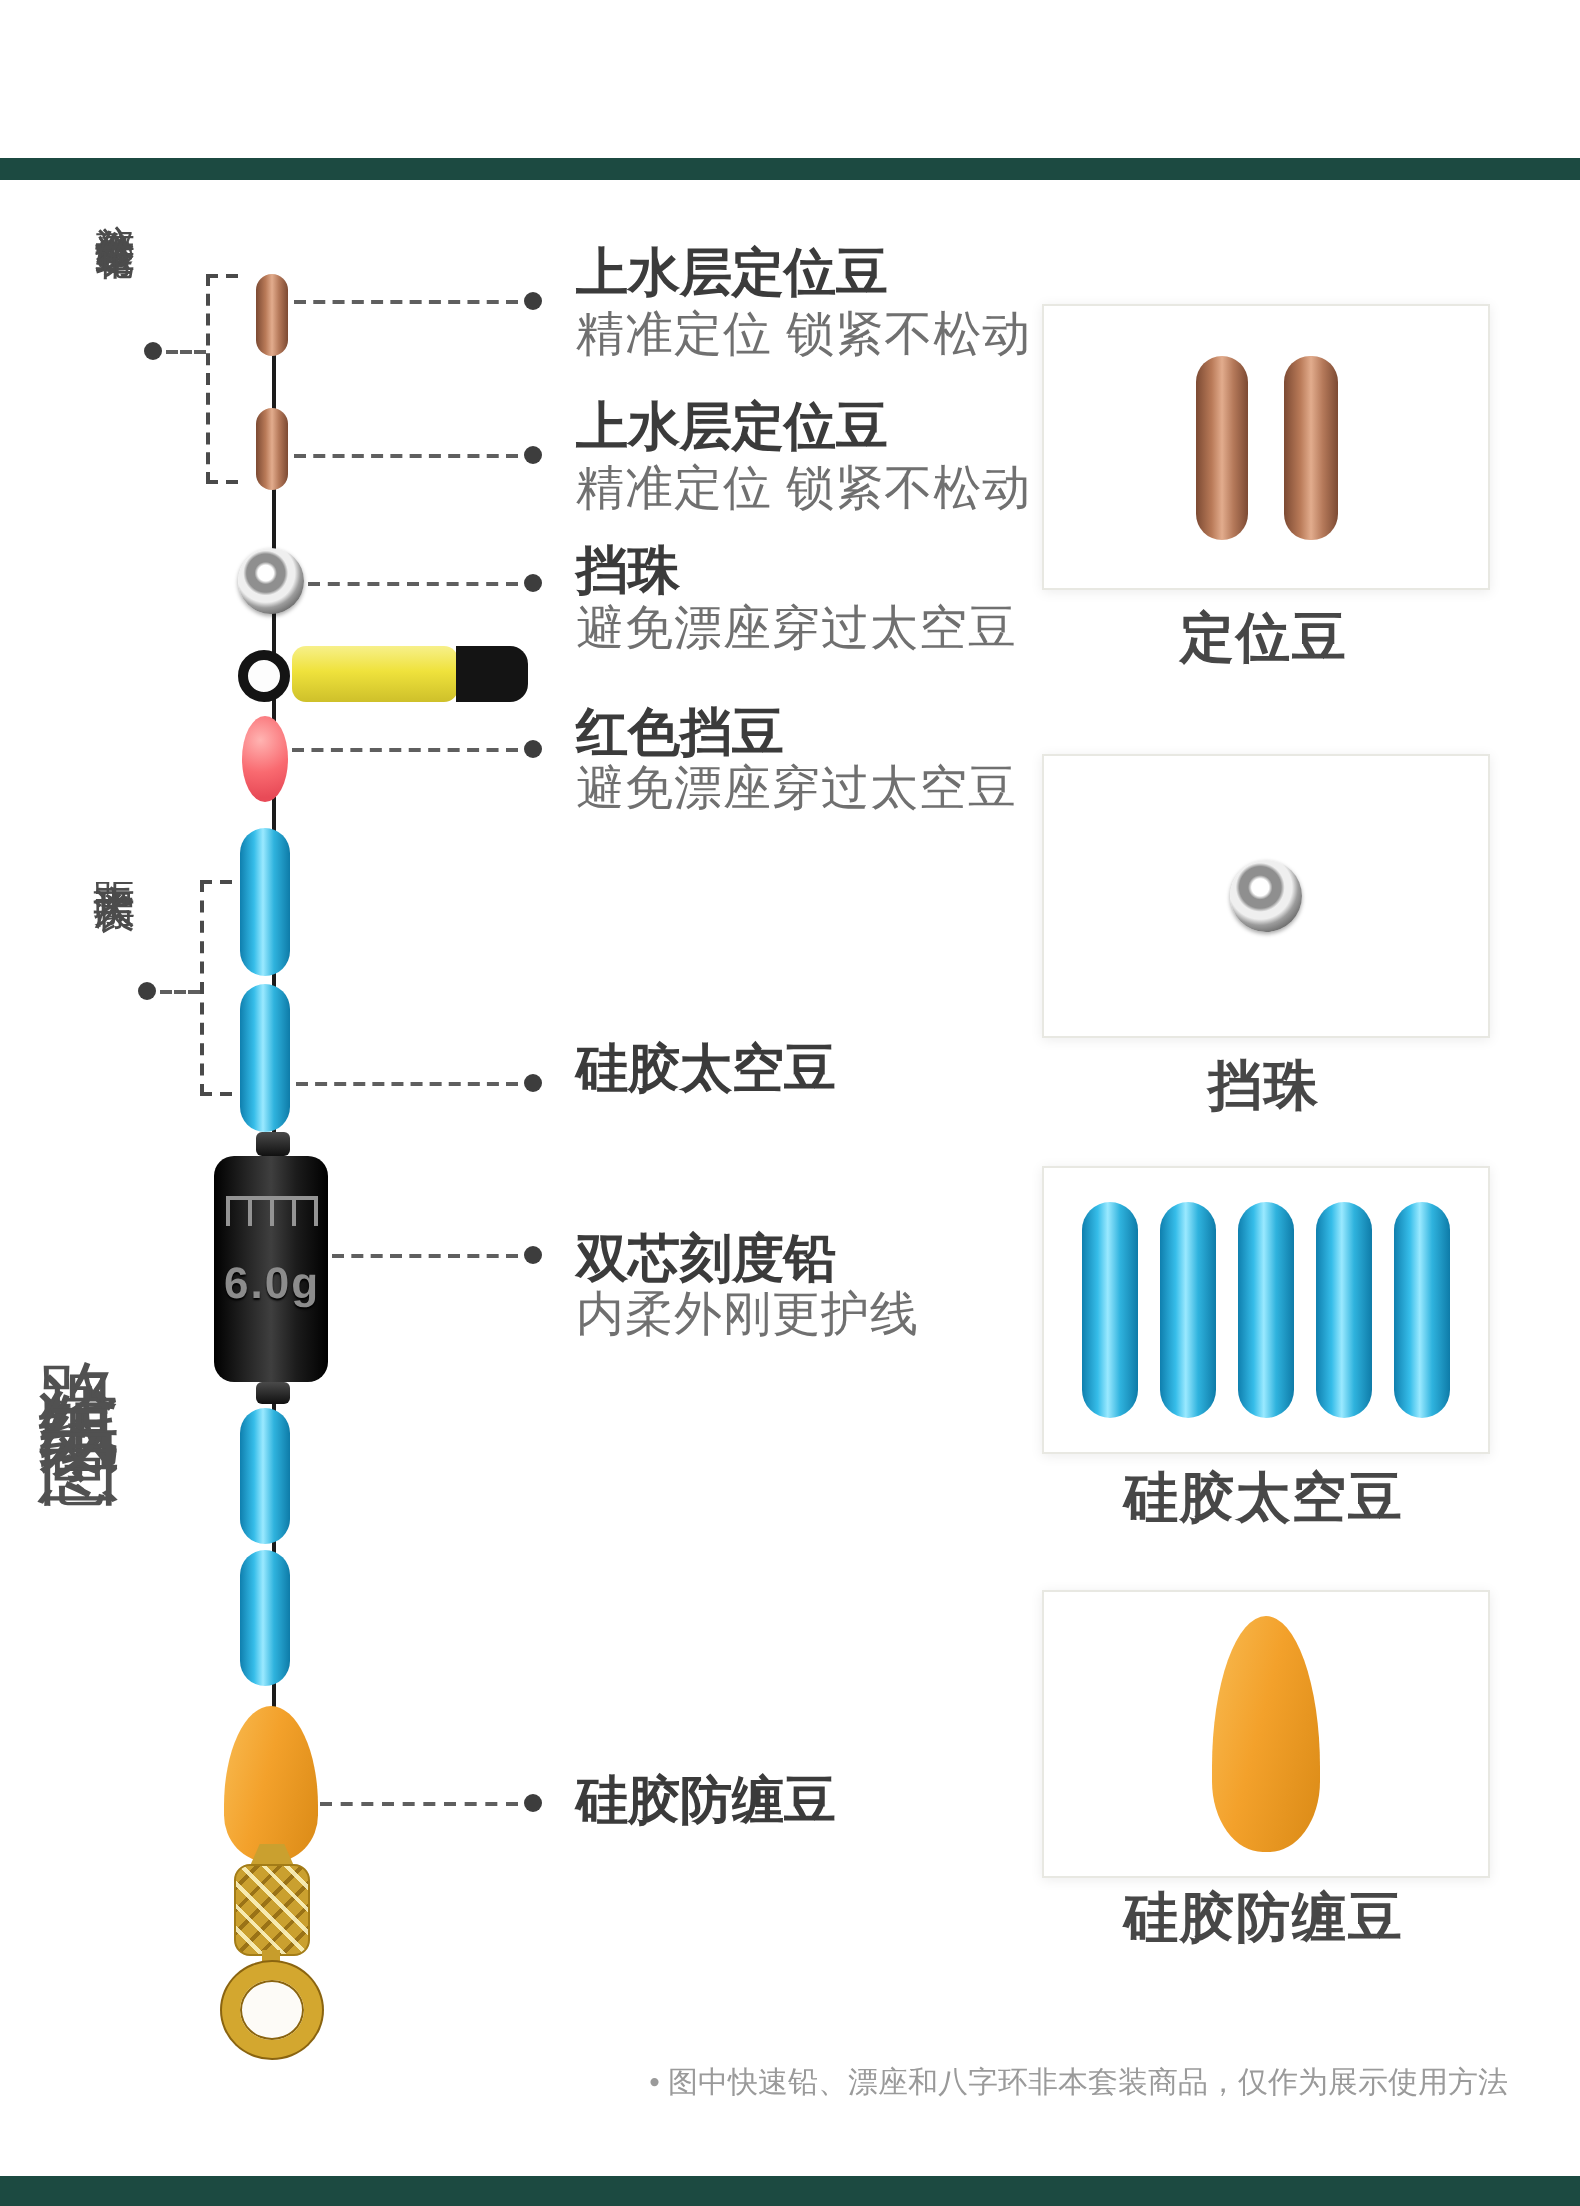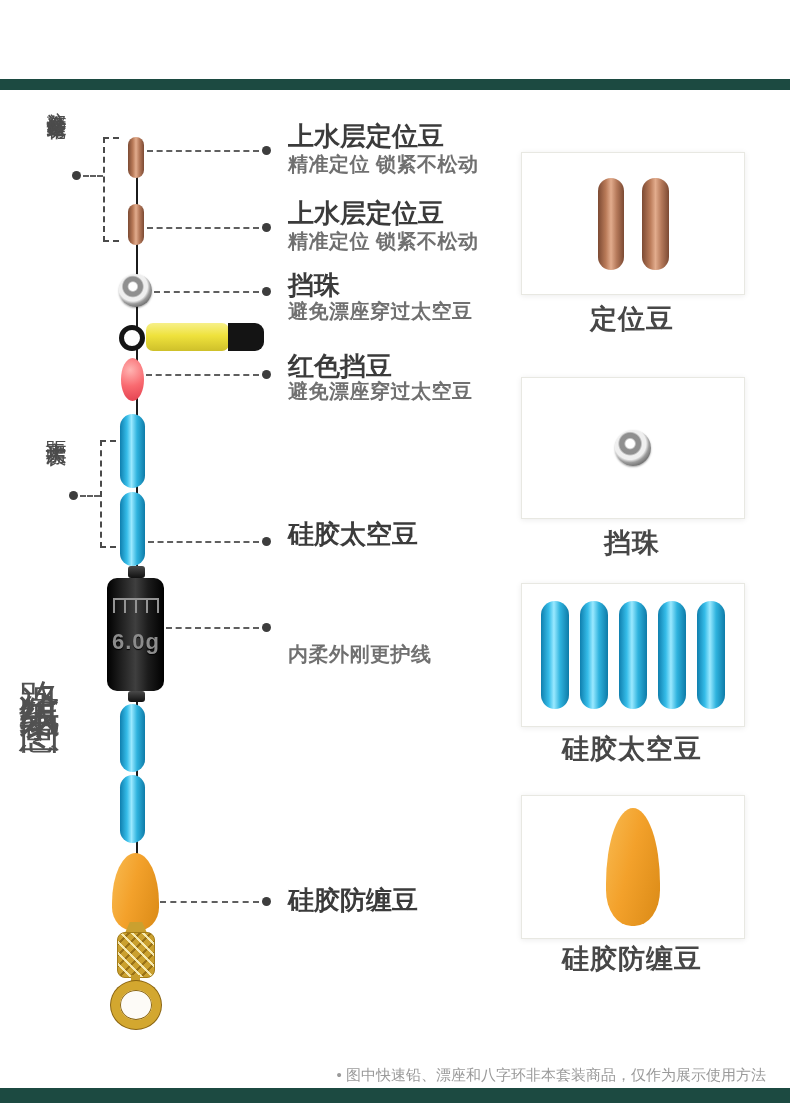--- a/index.html
+++ b/index.html
@@ -7,21 +7,21 @@
   #stage{position:relative;width:790px;height:1103px;background:#ffffff;overflow:hidden;margin:0 auto;}
   .abs{position:absolute;}
 
   
   .banner{left:0;top:0;width:790px;height:79px;background:#f8f5cf;text-align:center;}
   .banner-text{width:100%;line-height:82px;font-size:62px;font-weight:900;color:#1c4a41;letter-spacing:1px;white-space:nowrap;transform:scaleX(1.02);transform-origin:center;}
   .bar{left:0;width:790px;height:11px;background:#1c4a41;}
 
   
   .c-title{font-size:26px;font-weight:700;color:#3b3b3b;white-space:nowrap;}
-  .c-sub{font-size:20px;font-weight:700;color:#707070;white-space:nowrap;letter-spacing:.5px;}
+  .c-sub{font-size:24px;font-weight:400;color:#707070;white-space:nowrap;letter-spacing:.5px;}
   .dash{height:0;border-top:2px dashed #5f5f5f;}
   .dot{width:9px;height:9px;border-radius:50%;background:#3d3d3d;}
 
   
   .vtext{writing-mode:vertical-rl;text-orientation:upright;color:#4c4c4c;white-space:nowrap;}
 
   
   .bracket{width:14px;border:2px dashed #4a4a4a;border-right:none;}
 
   
@@ -119,20 +119,21 @@
   <div class="abs dot" style="left:262px;top:370px;"></div>
   <div class="abs c-title" style="left:288px;top:349px;">红色挡豆</div>
   <div class="abs c-sub" style="left:288px;top:378px;">避免漂座穿过太空豆</div>
 
   <div class="abs dash" style="left:148px;top:541px;width:111px;"></div>
   <div class="abs dot" style="left:262px;top:537px;"></div>
   <div class="abs c-title" style="left:288px;top:517px;">硅胶太空豆</div>
 
   <div class="abs dash" style="left:166px;top:627px;width:93px;"></div>
   <div class="abs dot" style="left:262px;top:623px;"></div>
+  <div class="abs c-title" style="left:288px;top:612px;">双芯刻度铅</div>
   <div class="abs c-sub" style="left:288px;top:641px;text-align:right;">内柔外刚更护线</div>
 
   <div class="abs dash" style="left:160px;top:901px;width:99px;"></div>
   <div class="abs dot" style="left:262px;top:897px;"></div>
   <div class="abs c-title" style="left:288px;top:883px;">硅胶防缠豆</div>
 
   <div class="abs pbox row" style="left:521px;top:152px;height:141px;gap:18px;">
     <div class="copper" style="width:26px;height:92px;border-radius:13px;"></div>
     <div class="copper" style="width:27px;height:92px;border-radius:13px;"></div>
   </div>
@@ -150,17 +151,17 @@
     <div class="bluecap" style="width:28px;height:108px;border-radius:14px;"></div>
     <div class="bluecap" style="width:28px;height:108px;border-radius:14px;"></div>
   </div>
   <div class="abs pcaption" style="left:521px;top:731px;">硅胶太空豆</div>
 
   <div class="abs pbox" style="left:521px;top:795px;height:142px;">
     <div class="teardrop" style="width:54px;height:118px;"></div>
   </div>
   <div class="abs pcaption" style="left:521px;top:941px;">硅胶防缠豆</div>
 
-  <div class="abs footnote" style="right:24px;top:1032px;margin-top:34px;">• 图中快速铅、漂座和八字环非本套装商品，仅作为展示使用方法</div>
+  <div class="abs footnote" style="right:36px;top:1032px;">• 图中快速铅、漂座和八字环非本套装商品，仅作为展示使用方法</div>
 
   <div class="abs bar" style="top:1088px;height:15px;"></div>
 
 </div>
 
 </body></html>

